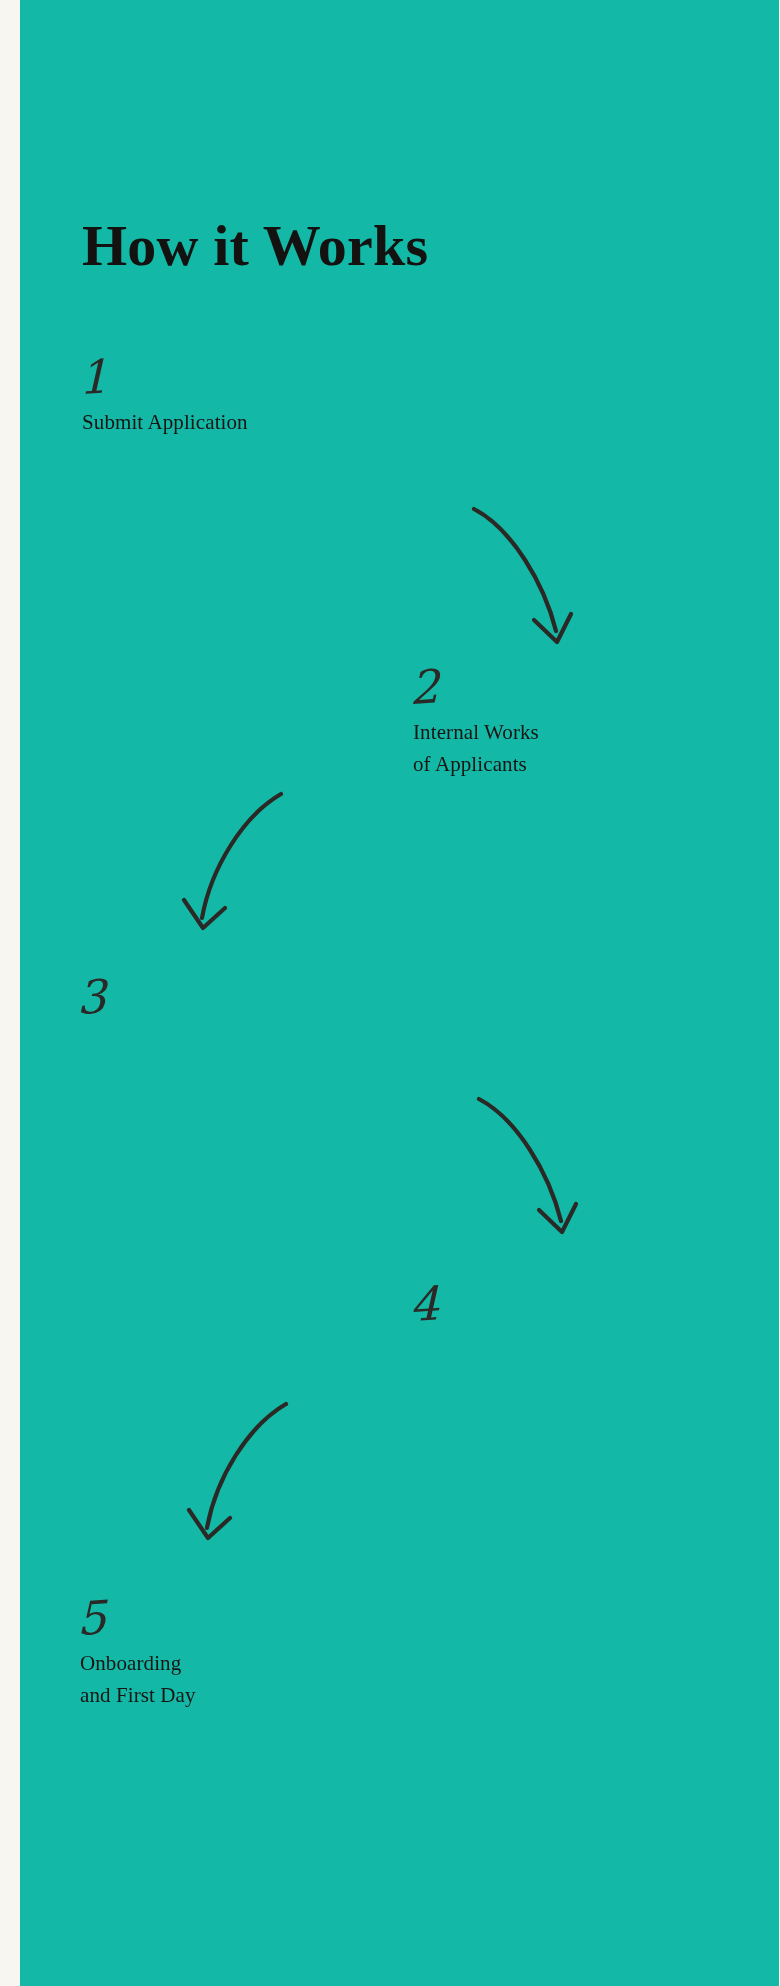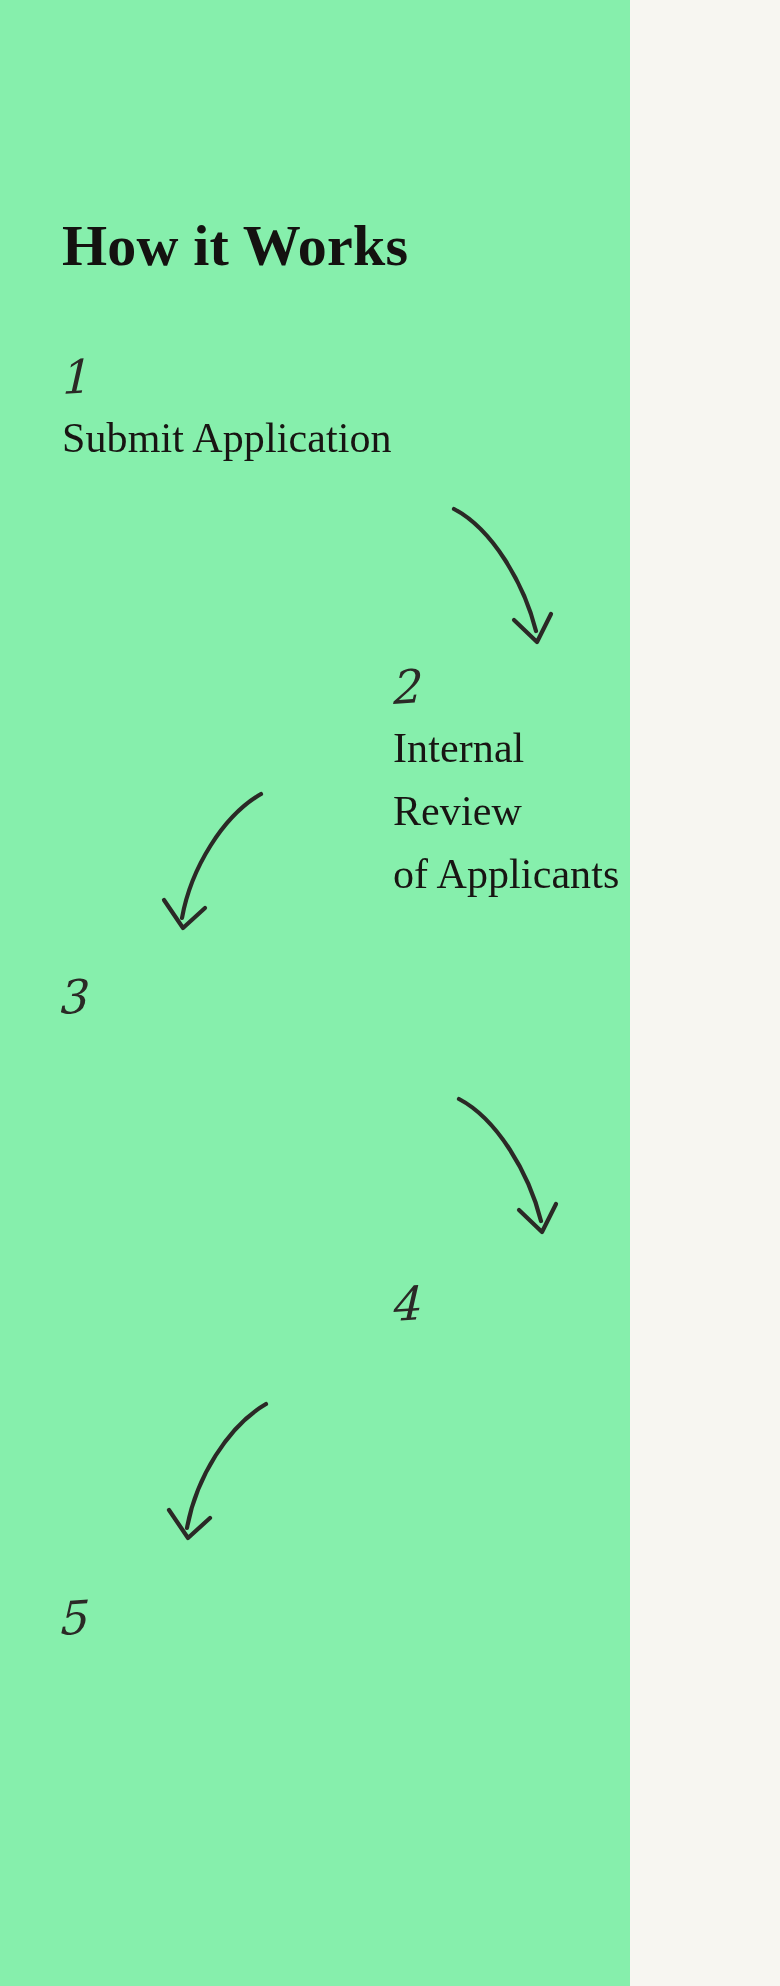--- a/index.html
+++ b/index.html
@@ -12,23 +12,24 @@
     height: 1986px;
     background: #f7f6f1;
     font-family: "Liberation Serif", "DejaVu Serif", serif;
     color: #16130f;
     overflow: hidden;
     position: relative;
   }
 
   .page {
     position: relative;
-    width: 630px;
+    width: 759px;
     height: 1986px;
-    background: #86efac;
+    background: #14b8a6;
+    margin-left: 20px;
   }
 
   
   .page-title {
     position: absolute;
     left: 62px;
     top: 178px;
     font-family: "Liberation Serif", "DejaVu Serif", serif;
     font-size: 58px;
     font-weight: 700;
@@ -52,21 +53,21 @@
     color: #2b2926;
     letter-spacing: 0px;
     transform: rotate(-4deg) skewX(-6deg);
     transform-origin: left bottom;
     display: inline-block;
     margin-bottom: 6px;
   }
 
   .step-label {
     font-family: "Liberation Serif", "DejaVu Serif", serif;
-    font-size: 42px;
+    font-size: 21px;
     font-weight: 400;
     line-height: 1.50;
     color: #181513;
     letter-spacing: 0.1px;
     white-space: pre-line;
   }
 
   
   #step-1 { left: 62px;  top: 355px; }
   #step-2 { left: 393px; top: 665px; }
@@ -106,21 +107,21 @@
 
   <div class="arrow" id="arrow-1">
     <svg width="130" height="150" viewBox="0 0 130 150" aria-hidden="true">
       <path d="M4 4 C 42 24, 74 78, 86 126" stroke-width="4.2"></path>
       <path d="M64 115 L 87 137 L 101 109" stroke-width="4.2"></path>
     </svg>
   </div>
 
   <div class="step" id="step-2">
     <div class="step-number">2</div>
-    <div class="step-label">Internal Review
+    <div class="step-label">Internal Works
 of Applicants</div>
   </div>
 
   <div class="arrow" id="arrow-2">
     <svg width="120" height="150" viewBox="0 0 120 150" aria-hidden="true">
       <path d="M106 4 C 68 26, 36 78, 27 128" stroke-width="4.2"></path>
       <path d="M9 110 L 28 138 L 50 118" stroke-width="4.2"></path>
     </svg>
   </div>
 
@@ -141,15 +142,17 @@
 
   <div class="arrow" id="arrow-4">
     <svg width="120" height="150" viewBox="0 0 120 150" aria-hidden="true">
       <path d="M106 4 C 68 26, 36 78, 27 128" stroke-width="4.2"></path>
       <path d="M9 110 L 28 138 L 50 118" stroke-width="4.2"></path>
     </svg>
   </div>
 
   <div class="step" id="step-5">
     <div class="step-number">5</div>
+    <div class="step-label">Onboarding
+and First Day</div>
   </div>
 
 </div>
 
 </body></html>

